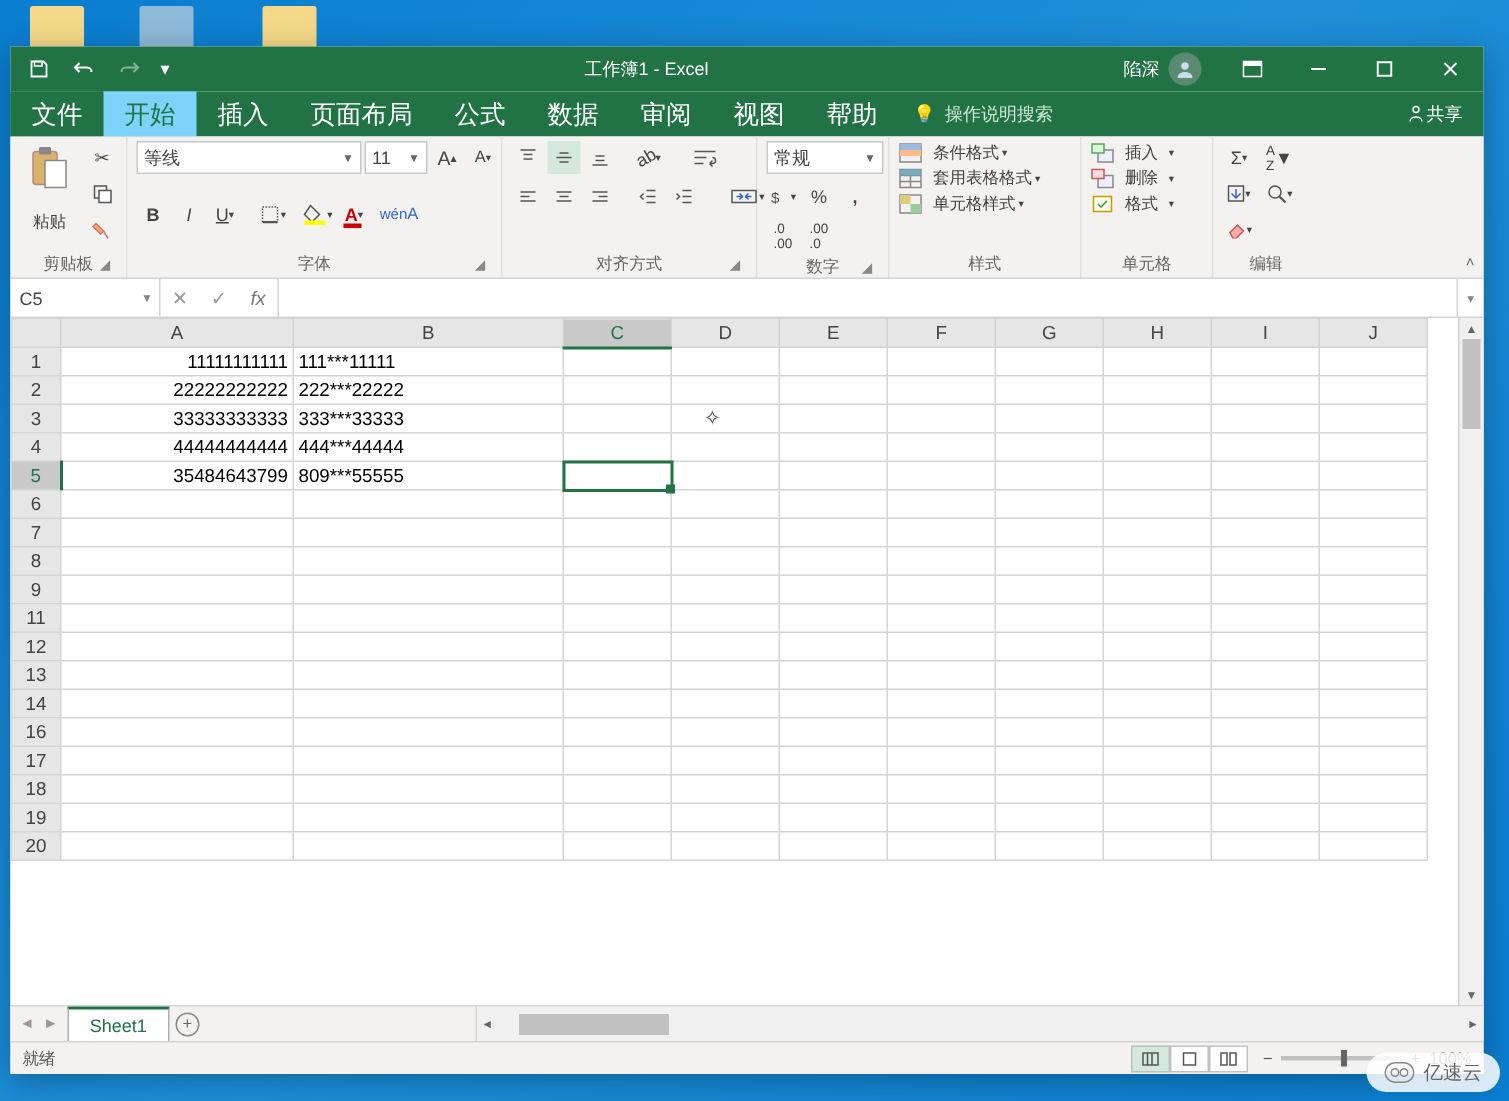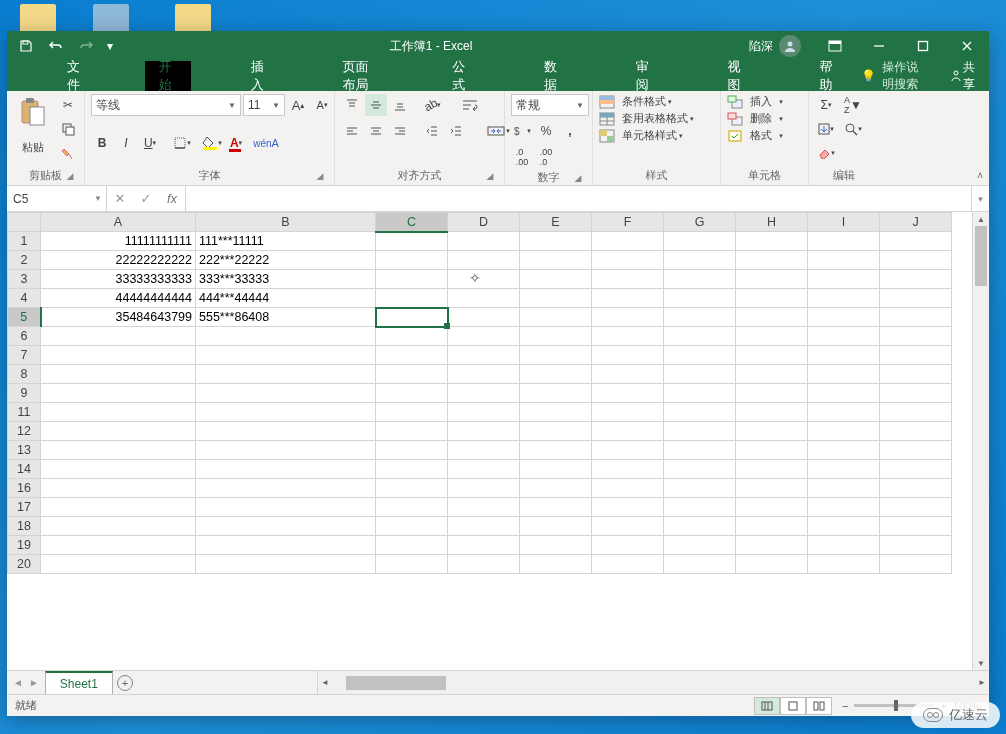--- a/index.html
+++ b/index.html
@@ -18,23 +18,23 @@
   .qat-btn.disabled { opacity: .45; }
   .title-text { flex: 1; text-align: center; color: #fff; }
   .title-right { display: flex; align-items: center; gap: 4px; padding-right: 2px; }
   .user-area { display: flex; align-items: center; gap: 6px; padding: 0 10px; }
   .avatar { width: 22px; height: 22px; border-radius: 50%; background: #5a8a6f; display: flex; align-items: center; justify-content: center; }
   .win-btn { width: 40px; height: 28px; display: flex; align-items: center; justify-content: center; color: #fff; cursor: pointer; }
   .ribbon-disp { width: 40px; height: 28px; display:flex; align-items:center; justify-content:center;}
 
   
   .tabrow { height: 30px; background: #217346; display: flex; align-items: stretch; color: #fff; }
-  .tab { padding: 0 14px; display: flex; align-items: center; font-size: 13px; cursor: pointer; margin-left: 46px; }
+  .tab { padding: 0 14px; display: flex; align-items: center; font-size: 17px; cursor: pointer; }
   .tab.file { background: #217346; }
-  .tab.active { background: #000000; color: #217346; }
+  .tab.active { background: #7dd3fc; color: #217346; }
   .tabrow .spacer { flex: 1; }
   .share-btn { display:flex; align-items:center; gap:0; padding:0 14px; color:#fff;}
   .tell-me { display:flex; align-items:center; gap:6px; padding:0 10px; color:#d0e8d8;}
 
   
   .ribbon { height: 95px; background: #f3f2f1; border-bottom: 1px solid #d4d4d4; display: flex; position: relative;}
   .group { display: flex; flex-direction: column; justify-content: space-between; border-right: 1px solid #e0e0e0; padding: 3px 6px 0 6px; }
   .group-body { display: flex; align-items: flex-start; gap: 4px; flex: 1;}
   .group-label { text-align: center; font-size: 11px; color: #666; padding: 2px 0; position: relative;}
   .dlg-launch { position:absolute; right:2px; bottom:2px; width:12px; height:12px; font-size:9px; color:#888;}
@@ -570,21 +570,21 @@
                   <td></td>
                   <td></td>
                   <td></td>
                   <td></td>
                   <td></td>
                   <td></td>
                 </tr>
                 <tr>
                   <th class="rowhead selected-row-strong">5</th>
                   <td>35484643799</td>
-                  <td class="colB">555***86408</td>
+                  <td class="colB">809***55555</td>
                   <td class="selected-cell"></td>
                   <td></td>
                   <td></td>
                   <td></td>
                   <td></td>
                   <td></td>
                   <td></td>
                   <td></td>
                 </tr>
                 <tr>

